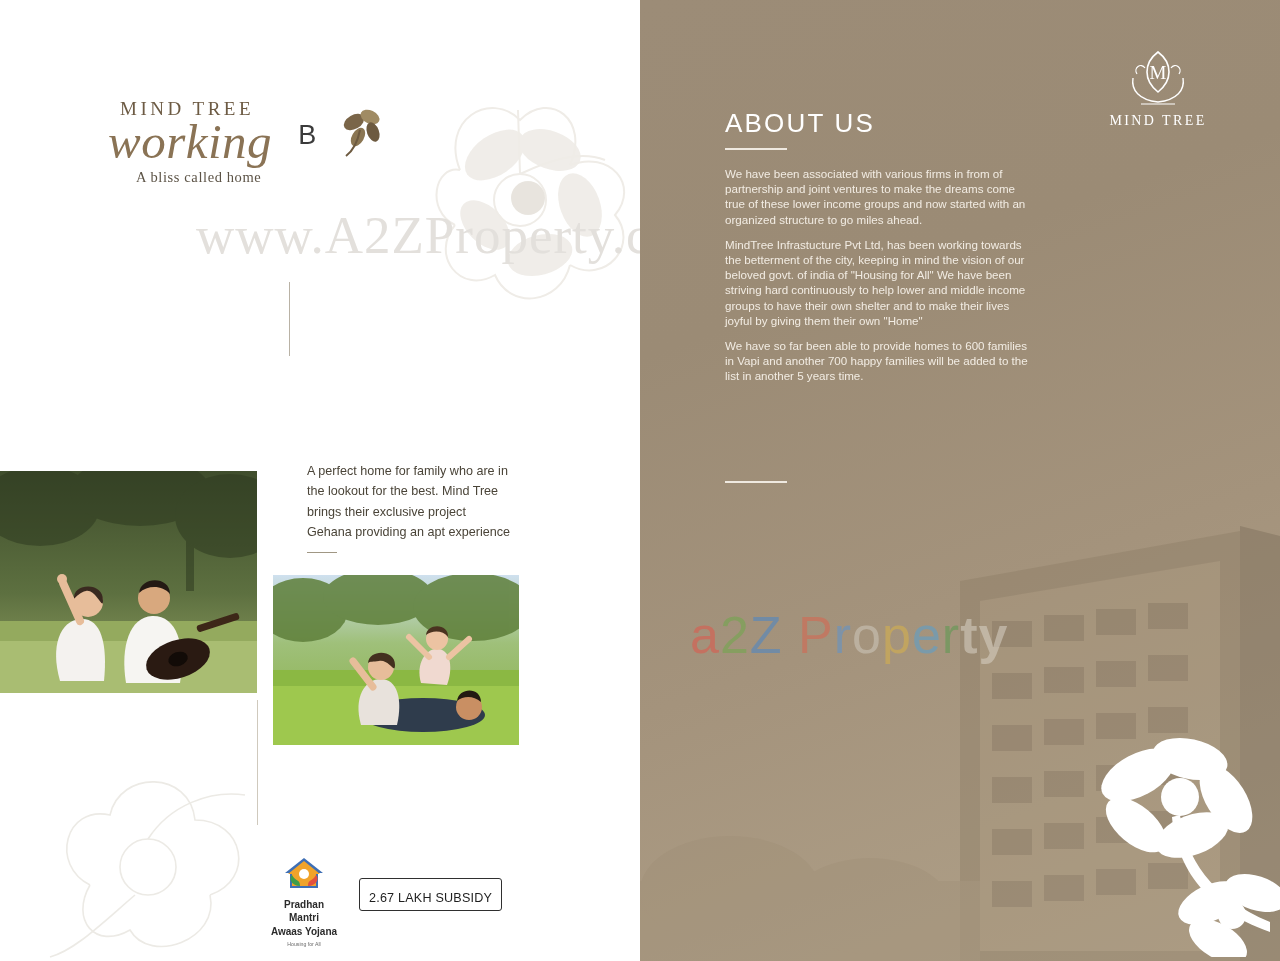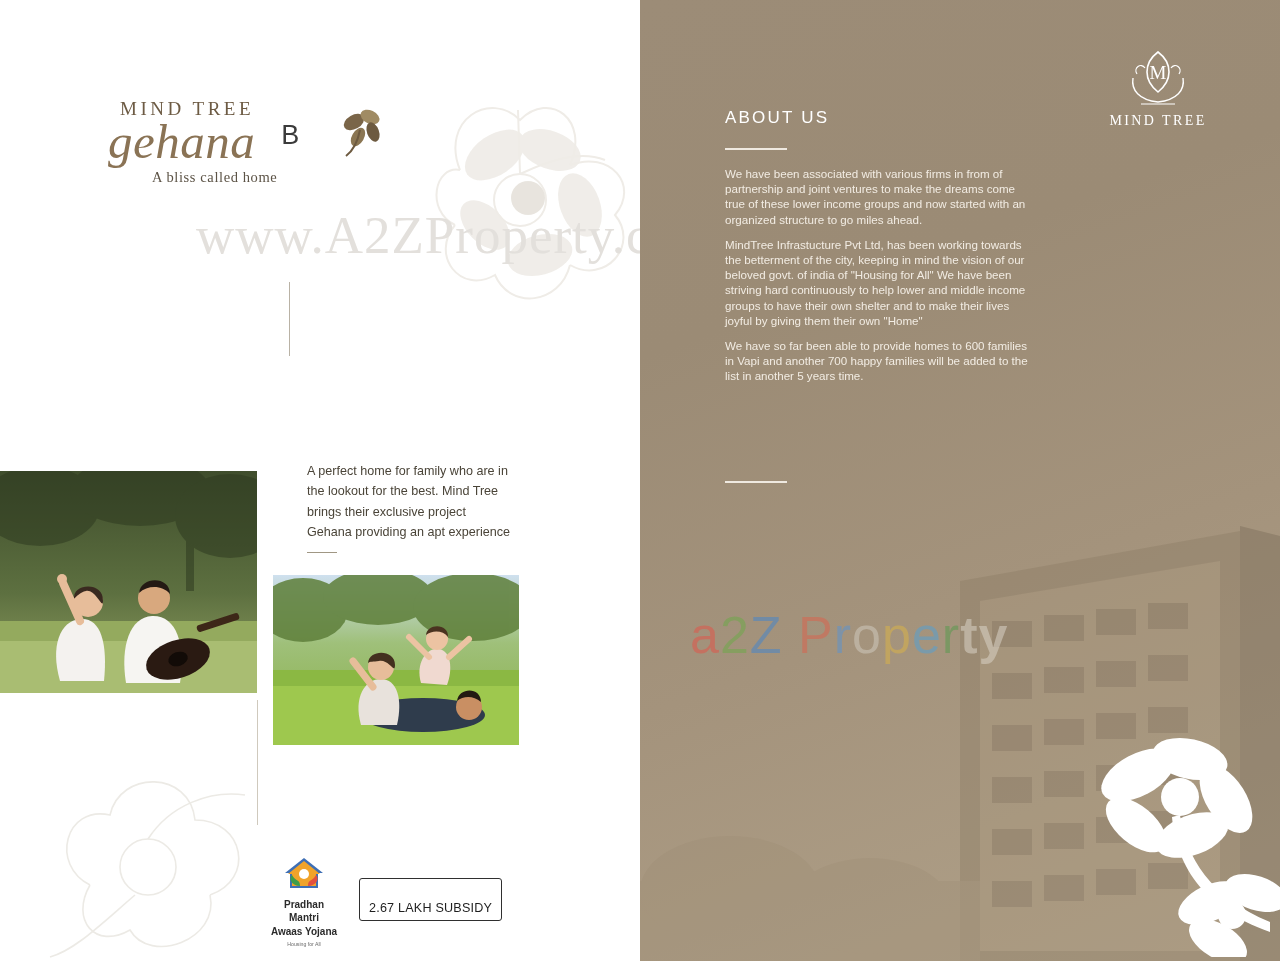--- a/index.html
+++ b/index.html
@@ -74,21 +74,21 @@
     color: #3b3b3b;
     margin-left: 26px;
     vertical-align: 14px;
   }
   .brand-sub {
     font-family: "Liberation Serif", serif;
     font-size: 14.5px;
     color: #5c5346;
     letter-spacing: 0.6px;
     margin-top: 4px;
-    margin-left: 44px;
+    margin-left: 28px;
   }
   .brand-leaf {
     position: absolute;
     left: 232px; top: 8px;
   }
 
   
   .v-rule-1 {
     position: absolute;
     left: 289px; top: 282px;
@@ -175,21 +175,21 @@
   .pmay-sub {
     font-size: 5.2px;
     color: #6a6a6a;
     margin-top: 2px;
   }
   .subsidy-badge {
     position: absolute;
     left: 359px; top: 878px;
     border: 1px solid #2f2f2f;
     border-radius: 3px;
-    padding: 22px 9px 5px 9px;
+    padding: 12px 9px 5px 9px;
     font-size: 12.6px;
     color: #1f1f1f;
     letter-spacing: 0.2px;
     background: #fff;
   }
 
   
   .right-panel {
     position: absolute;
     left: 640px; top: 0;
@@ -201,21 +201,21 @@
     position: absolute;
     left: 0; bottom: 0;
     width: 640px; height: 640px;
     opacity: 0.42;
   }
   .about-title {
     position: absolute;
     left: 85px; top: 108px;
     font-family: "Liberation Sans", sans-serif;
     font-weight: 300;
-    font-size: 17px;
+    font-size: 26px;
     letter-spacing: 2.2px;
     color: #ffffff;
   }
   .about-rule {
     position: absolute;
     left: 85px; top: 148px;
     width: 62px; height: 1.5px;
     background: #efe9e0;
   }
   .about-body {
@@ -315,21 +315,21 @@
           <path d="M105 160 C70 190 45 215 20 222"></path>
         </g>
       </svg>
     </div>
 
     <div class="watermark-left">www.A2ZProperty.com</div>
 
     <div class="brand">
       <div class="brand-top">MIND TREE</div>
       <div class="brand-main">
-        <span>gehana</span><span class="bee">B</span>
+        <span>working</span><span class="bee">B</span>
       </div>
       <div class="brand-sub">A bliss called home</div>
       <div class="brand-leaf">
         <svg width="46" height="52" viewBox="0 0 46 52">
           <ellipse cx="14" cy="16" rx="11" ry="7" fill="#7a6548" transform="rotate(-30 14 16)"></ellipse>
           <ellipse cx="30" cy="11" rx="10" ry="6.5" fill="#a08b63" transform="rotate(25 30 11)"></ellipse>
           <ellipse cx="33" cy="26" rx="10" ry="6" fill="#6d5a40" transform="rotate(70 33 26)"></ellipse>
           <ellipse cx="18" cy="31" rx="10" ry="6" fill="#8b7653" transform="rotate(-60 18 31)"></ellipse>
           <path d="M20 24 C18 34 14 44 6 50" stroke="#6d5a40" stroke-width="2" fill="none"></path>
         </svg>

